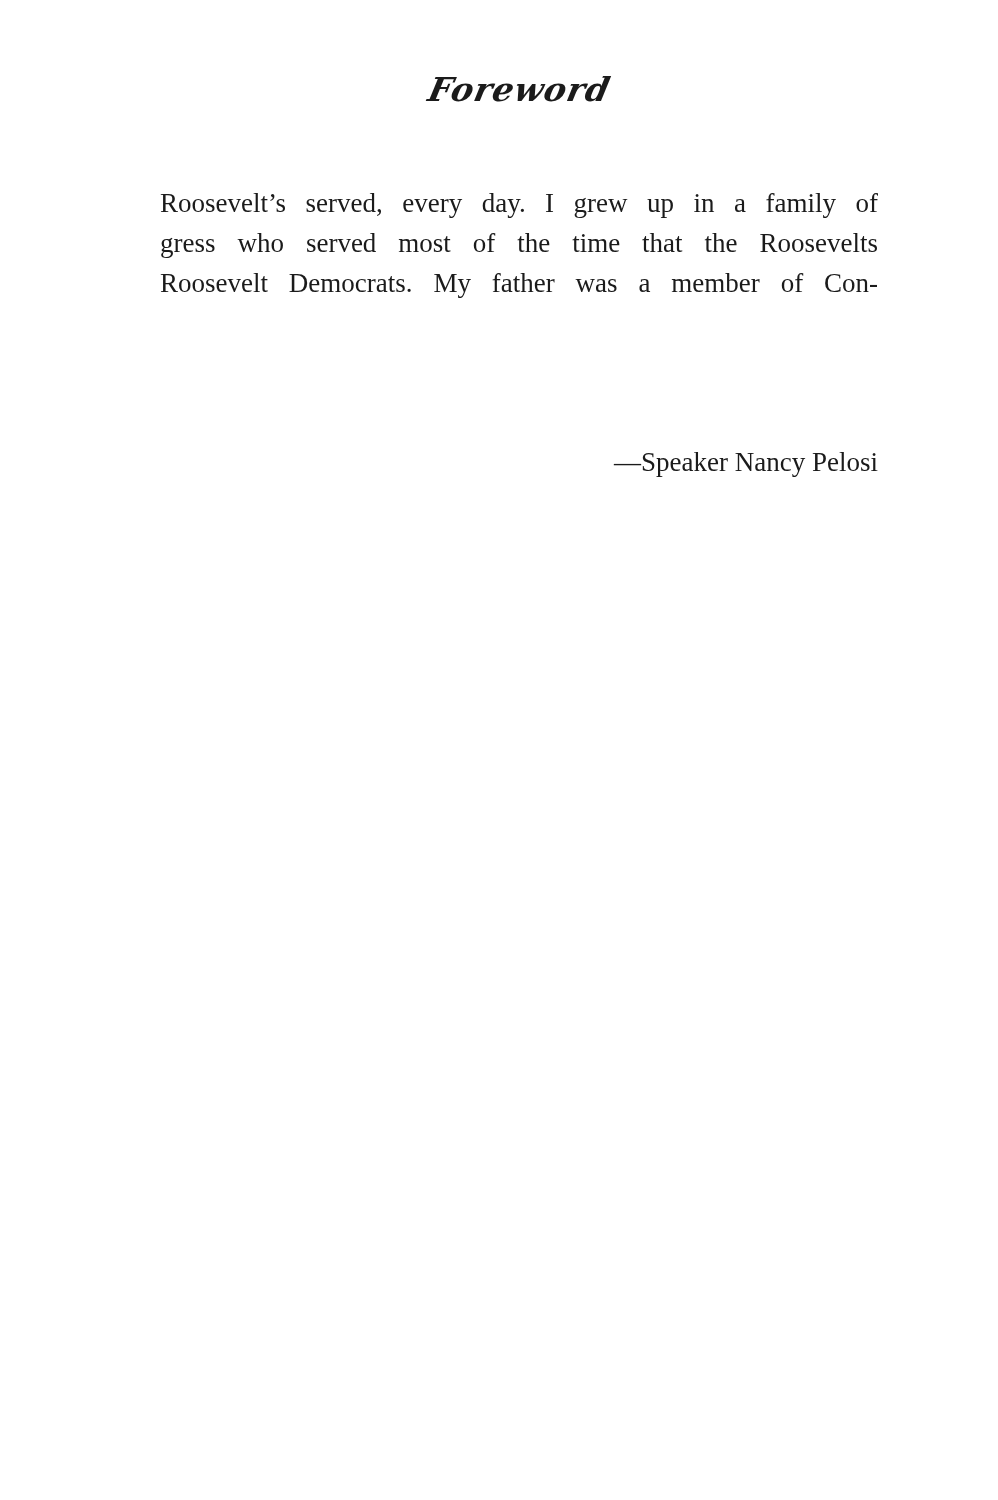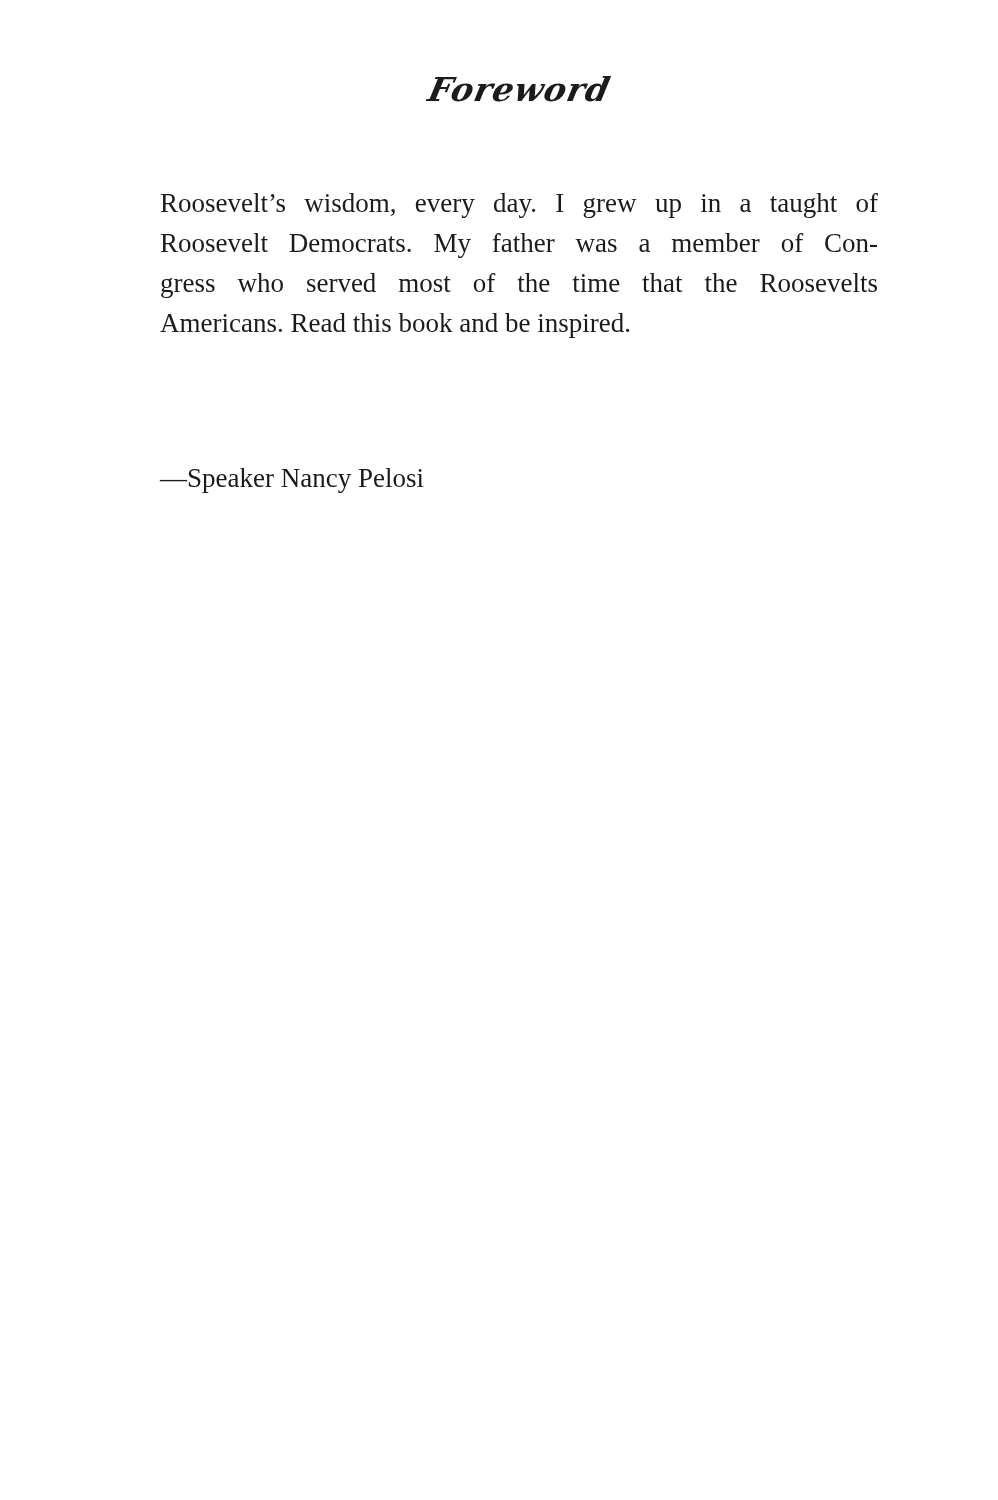--- a/index.html
+++ b/index.html
@@ -57,37 +57,35 @@
   .paragraph .line.last {
     text-align-last: left;
   }
   .attribution {
     position: absolute;
     top: 442px;
     left: 0;
     width: 718px;
     font-size: 27px;
     line-height: 40px;
-    text-align: left;
-    margin-top: 16px;
+    text-align: right;
   }
 </style>
 </head>
 <body>
 
 <div class="page">
   <div class="content">
 
     <h1 class="chapter-title">
       <span class="script">Foreword</span>
     </h1>
 
     <div class="paragraph">
-      <div class="line">Roosevelt’s wisdom, every day. I grew up in a taught of</div>
+      <div class="line">Roosevelt’s served, every day. I grew up in a family of</div>
+      <div class="line">gress who served most of the time that the Roosevelts</div>
       <div class="line">Roosevelt Democrats. My father was a member of Con-</div>
-      <div class="line">gress who served most of the time that the Roosevelts</div>
-      <div class="line last">Americans. Read this book and be inspired.</div>
     </div>
 
     <div class="attribution">—Speaker Nancy Pelosi</div>
 
   </div>
 </div>
 
 </body></html>

